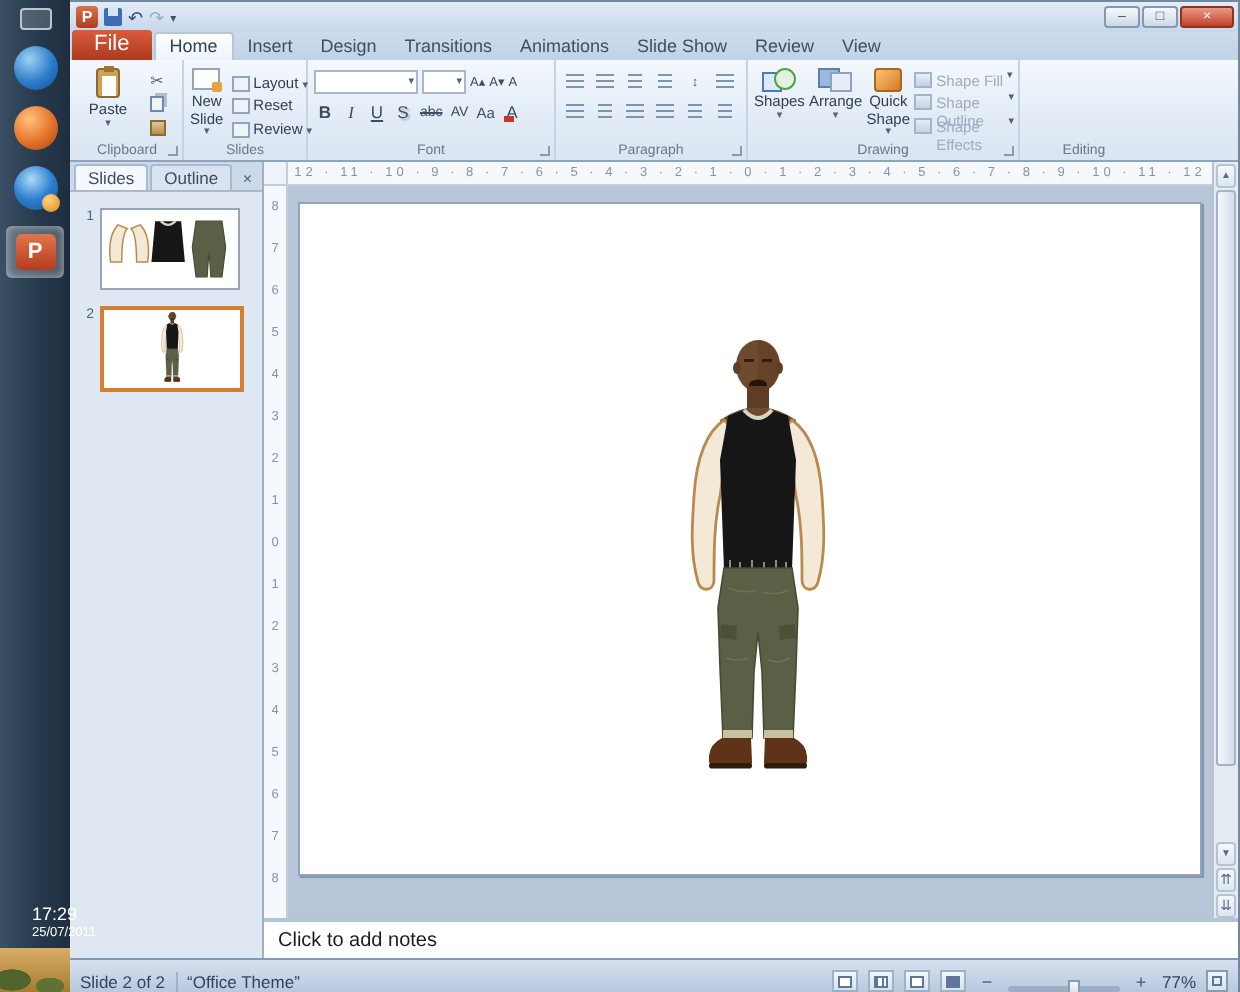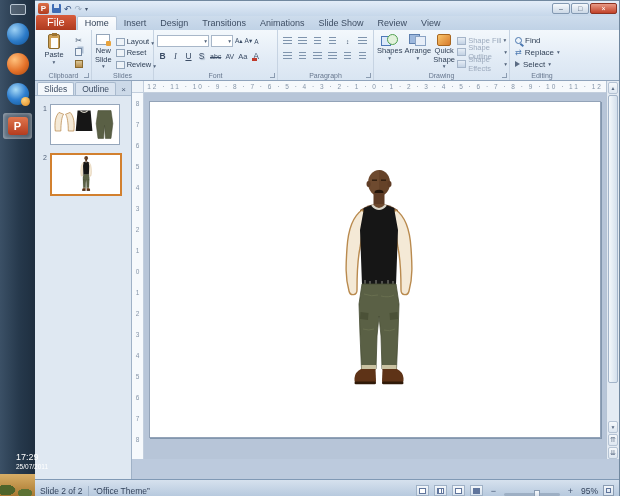--- a/index.html
+++ b/index.html
@@ -99,21 +99,21 @@
   .medbtn{width:28px;display:flex;flex-direction:column;align-items:center;font-size:7.5px;color:#2f3f55;
           line-height:8.5px;padding-top:2px;text-align:center}
   .ic-shapes{width:17px;height:12px;position:relative;margin-bottom:1px}
   .ic-shapes::before{content:"";position:absolute;left:0;top:2px;width:8px;height:8px;border:1px solid #4d79b8;background:#dce9fb}
   .ic-shapes::after{content:"";position:absolute;right:0;top:0;width:9px;height:9px;border-radius:50%;border:1px solid #52a152;background:#e2f2dc}
   .ic-arrange{width:17px;height:12px;position:relative;margin-bottom:1px}
   .ic-arrange::before{content:"";position:absolute;left:0;top:0;width:9px;height:8px;background:#9db8dd;border:1px solid #5d7fae}
   .ic-arrange::after{content:"";position:absolute;right:0;bottom:0;width:9px;height:8px;background:#e7eef8;border:1px solid #8aa3c4}
   .ic-quick{width:14px;height:12px;background:linear-gradient(135deg,#f9c46a,#d77b2c);border:1px solid #a8661f;border-radius:2px;margin-bottom:1px}
   .dcol{display:flex;flex-direction:column;gap:2px;padding-top:4px}
-  .drow{display:flex;align-items:center;gap:2px;height:10px;font-size:7.5px;color:#9dabbe}
+  .drow{display:flex;gap:2px;height:10px;font-size:7.5px;color:#9dabbe}
   .ic-dsq{width:9px;height:8px;background:linear-gradient(#e7eef6,#c3d2e4);border:1px solid #a5b5c9;flex:none}
   .ecol{display:flex;flex-direction:column;gap:2px;padding-top:4px}
   .erow{display:flex;align-items:center;gap:3px;height:11px;font-size:8px;color:#2f3f55;padding:0 2px}
   .ic-find{width:7px;height:7px;border:1.5px solid #4c78b0;border-radius:50%;position:relative;flex:none}
   .ic-find::after{content:"";position:absolute;right:-3px;bottom:-2px;width:4px;height:1.5px;background:#4c78b0;transform:rotate(40deg)}
   .ic-replace{font-size:8px;color:#4c78b0;line-height:8px}
   .ic-select{width:0;height:0;border-left:5px solid #5b6c84;border-top:3px solid transparent;border-bottom:3px solid transparent}
 
   
   .leftpanel{position:absolute;top:80px;left:0;width:97px;height:398px;background:#dfe8f2;border-right:1px solid #9fb1c6}
@@ -403,36 +403,20 @@
             <span class="ic-dsq"></span>
             <span>Shape Effects</span>
             <span class="dd">▾</span>
           </div>
         </div>
         <div class="rlabel">Drawing</div>
         <div class="launcher"></div>
       </div>
 
       <div class="rgroup" style="width:64px;border-right:none">
-        <div class="ecol">
-          <div class="erow">
-            <span class="ic-find"></span>
-            <span>Find</span>
-          </div>
-          <div class="erow">
-            <span class="ic-replace">⇄</span>
-            <span>Replace</span>
-            <span class="dd">▾</span>
-          </div>
-          <div class="erow">
-            <span class="ic-select"></span>
-            <span>Select</span>
-            <span class="dd">▾</span>
-          </div>
-        </div>
         <div class="rlabel">Editing</div>
       </div>
     </div>
 
     <div class="leftpanel">
       <div class="ptabs">
         <div class="ptab active">Slides</div>
         <div class="ptab">Outline</div>
         <div class="pclose">×</div>
       </div>
@@ -491,20 +475,23 @@
         <div class="sbtn2">▲</div>
         <div class="strack">
           <div class="sthumb"></div>
         </div>
         <div class="sbtn2">▼</div>
         <div class="sbtn2" style="font-size:7px">⇈</div>
         <div class="sbtn2" style="font-size:7px">⇊</div>
       </div>
     </div>
 
+    <div class="notes">
+      <span>Click to add notes</span>
+    </div>
 
     <div class="statusbar">
       <span>Slide 2 of 2</span>
       <div class="sdiv"></div>
       <span>“Office Theme”</span>
       <div class="sspacer"></div>
       <div class="vbtn">
           <span class="vbi"></span>
         </div>
       <div class="vbtn">
@@ -514,17 +501,17 @@
           <span class="vbi"></span>
         </div>
       <div class="vbtn">
           <span class="vbi dark"></span>
         </div>
       <div class="zbtn">−</div>
       <div class="zslider">
         <div class="zthumb"></div>
       </div>
       <div class="zbtn">+</div>
-      <span>95%</span>
+      <span>77%</span>
       <div class="zfit"></div>
     </div>
   </div>
 </div>
 
 </body></html>

